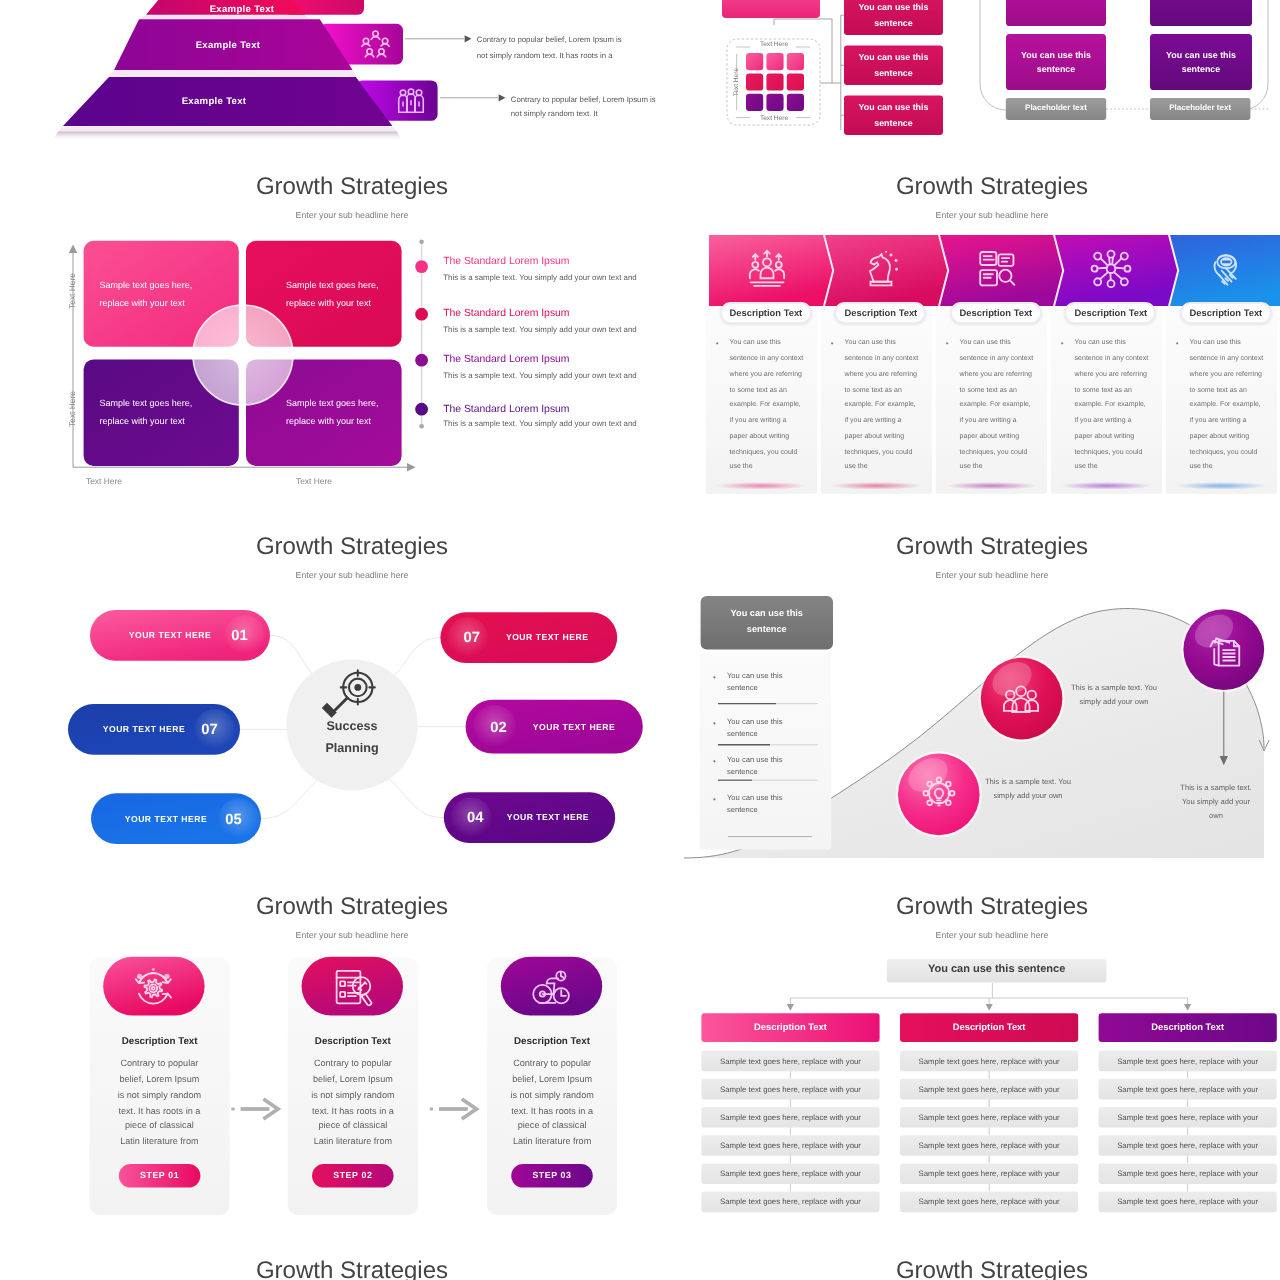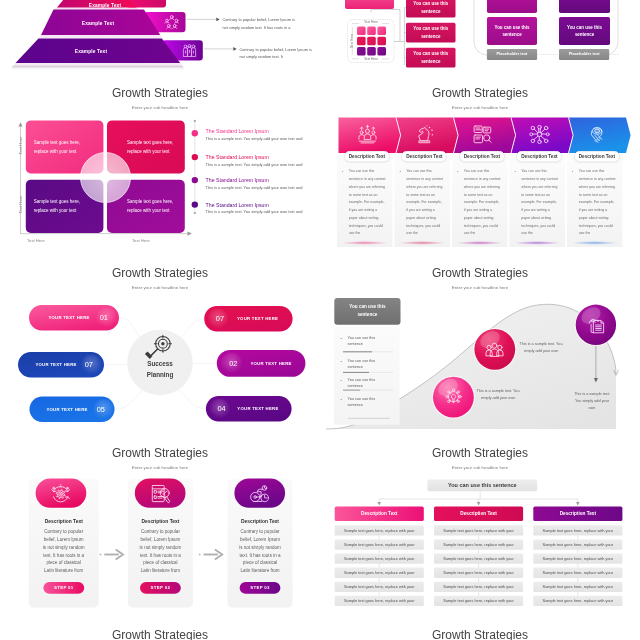--- a/index.html
+++ b/index.html
@@ -1,19 +1,19 @@
 <!DOCTYPE html>
 <html><head>
 <meta charset="utf-8">
 <style>
   html,body{margin:0;padding:0;width:640px;height:640px;background:#fff;overflow:hidden;
     font-family:"Liberation Sans",sans-serif;}
   *{box-sizing:border-box;}
   .grid{position:relative;width:640px;height:640px;background:#fff;}
-  .slide{position:absolute;width:320px;height:180px;overflow:hidden;background:#fff;}
+  .slide{position:absolute;width:320px;height:180px;overflow:hidden;background:#fff;margin-left:16px;}
   .s-title{position:absolute;left:0;width:320px;text-align:center;color:#434343;font-size:12px;font-weight:400;top:6px;}
   .s-sub{position:absolute;left:0;width:320px;text-align:center;color:#7d7d7d;font-size:4.4px;top:24.8px;}
   svg{display:block;}
   
   .pyr-svg{position:absolute;left:0;top:0;}
   .pyr-lbl{position:absolute;text-align:center;color:#fff;font-size:4.8px;font-weight:700;letter-spacing:.15px;}
   .pyr-ico{position:absolute;}
   .pyr-note{position:absolute;color:#56565c;font-size:3.9px;line-height:1.97;}
   
   .mx-box{position:absolute;border-radius:2px;color:#fff;font-size:4.45px;font-weight:700;
@@ -28,21 +28,21 @@
   .qd-body{position:absolute;font-size:3.95px;color:#5c5c5c;white-space:nowrap;}
   
   .cv-pill{position:absolute;background:#fff;border:.4px solid #ededf1;border-radius:9px;
     height:11.3px;display:flex;align-items:center;justify-content:center;
     font-size:4.7px;font-weight:700;color:#3a3a3e;box-shadow:0 .5px 1.3px rgba(0,0,0,.09);}
   .cv-body{position:absolute;font-size:3.5px;line-height:2.22;color:#6e6e6e;}
   .cv-bul{position:absolute;color:#888;font-size:4px;line-height:1;}
   
   .hb-lbl{position:absolute;color:#fff;font-size:4.3px;font-weight:700;letter-spacing:.25px;
     display:flex;align-items:center;}
-  .hb-num{position:absolute;color:#fff;font-size:7.4px;font-weight:400;text-align:center;}
+  .hb-num{position:absolute;color:#fff;font-size:7.4px;font-weight:700;text-align:center;}
   .hb-ctr{position:absolute;text-align:center;color:#404040;font-size:6.3px;font-weight:700;line-height:1.68;}
   
   .cu-hdr{position:absolute;color:#fff;font-size:4.6px;font-weight:700;text-align:center;
     display:flex;align-items:center;justify-content:center;line-height:1.75;}
   .cu-item{position:absolute;font-size:3.8px;color:#5a5a5a;line-height:1.75;}
   .cu-bul{position:absolute;color:#7a7a7a;font-size:4px;}
   .cu-txt{position:absolute;font-size:3.8px;color:#5f5f5f;line-height:1.85;}
   
   .st-head{position:absolute;text-align:center;font-size:4.9px;font-weight:700;color:#2e2e2e;}
   .st-body{position:absolute;text-align:center;font-size:4.55px;line-height:1.72;color:#5e5e5e;}

